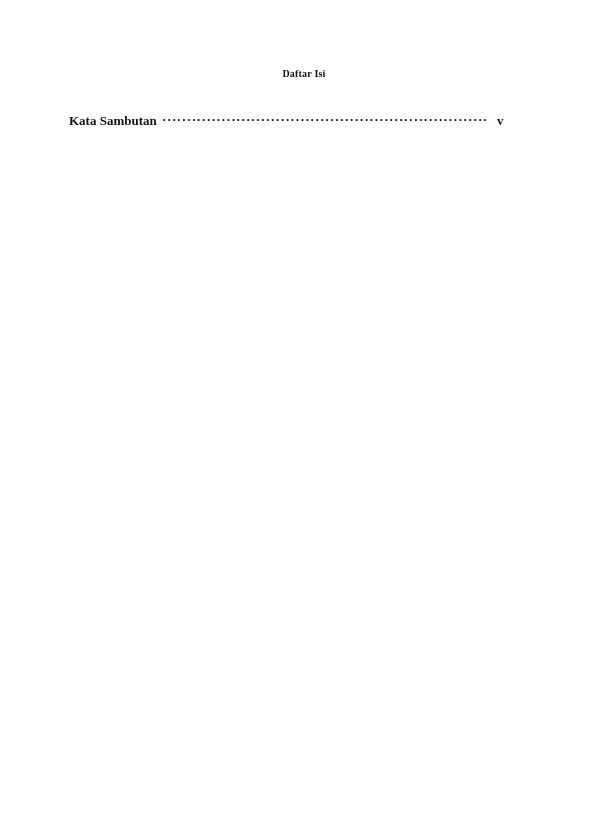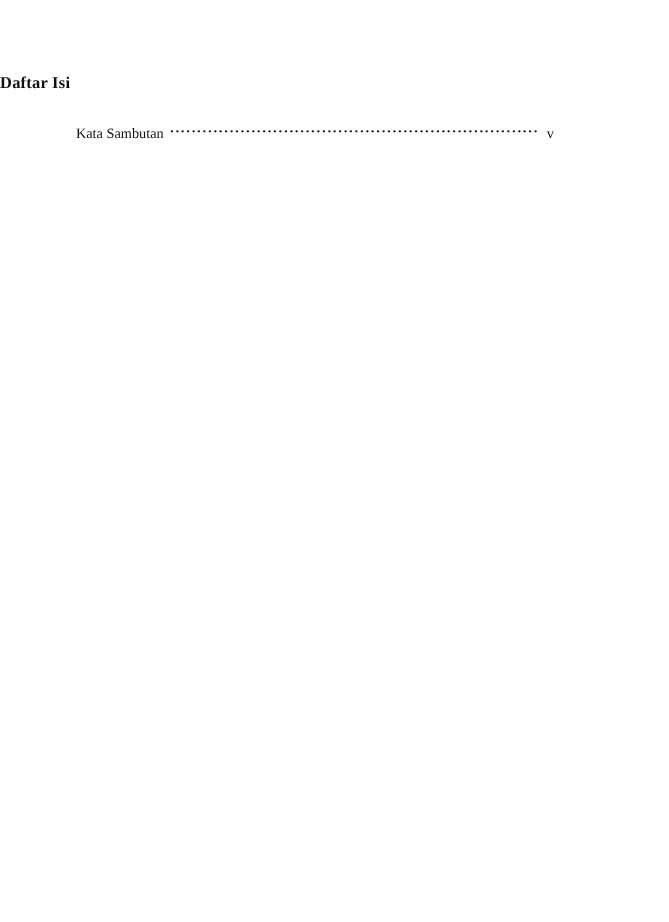--- a/index.html
+++ b/index.html
@@ -18,22 +18,22 @@
     font-family: "Liberation Serif", "DejaVu Serif", serif;
     color: #111111;
     -webkit-font-smoothing: antialiased;
   }
 
   .toc-title {
     position: absolute;
     top: 68px;
     left: 0;
     width: 608px;
-    text-align: left;
-    font-size: 15px;
+    text-align: center;
+    font-size: 10px;
     font-weight: bold;
     letter-spacing: 0.2px;
   }
 
   .toc-body {
     position: absolute;
     top: 112px;
     left: 69px;
     width: 470px;
   }
@@ -69,21 +69,21 @@
   }
   .entry .page {
     flex: 0 0 42px;
     text-align: left;
     white-space: pre;
     padding-left: 5px;
   }
 
   .entry.bold .label,
   .entry.bold .page {
-    font-weight: normal;
+    font-weight: bold;
   }
   .entry.bold .leader {
     font-weight: bold;
   }
 </style>
 </head>
 <body>
 
 <div class="page">
 

